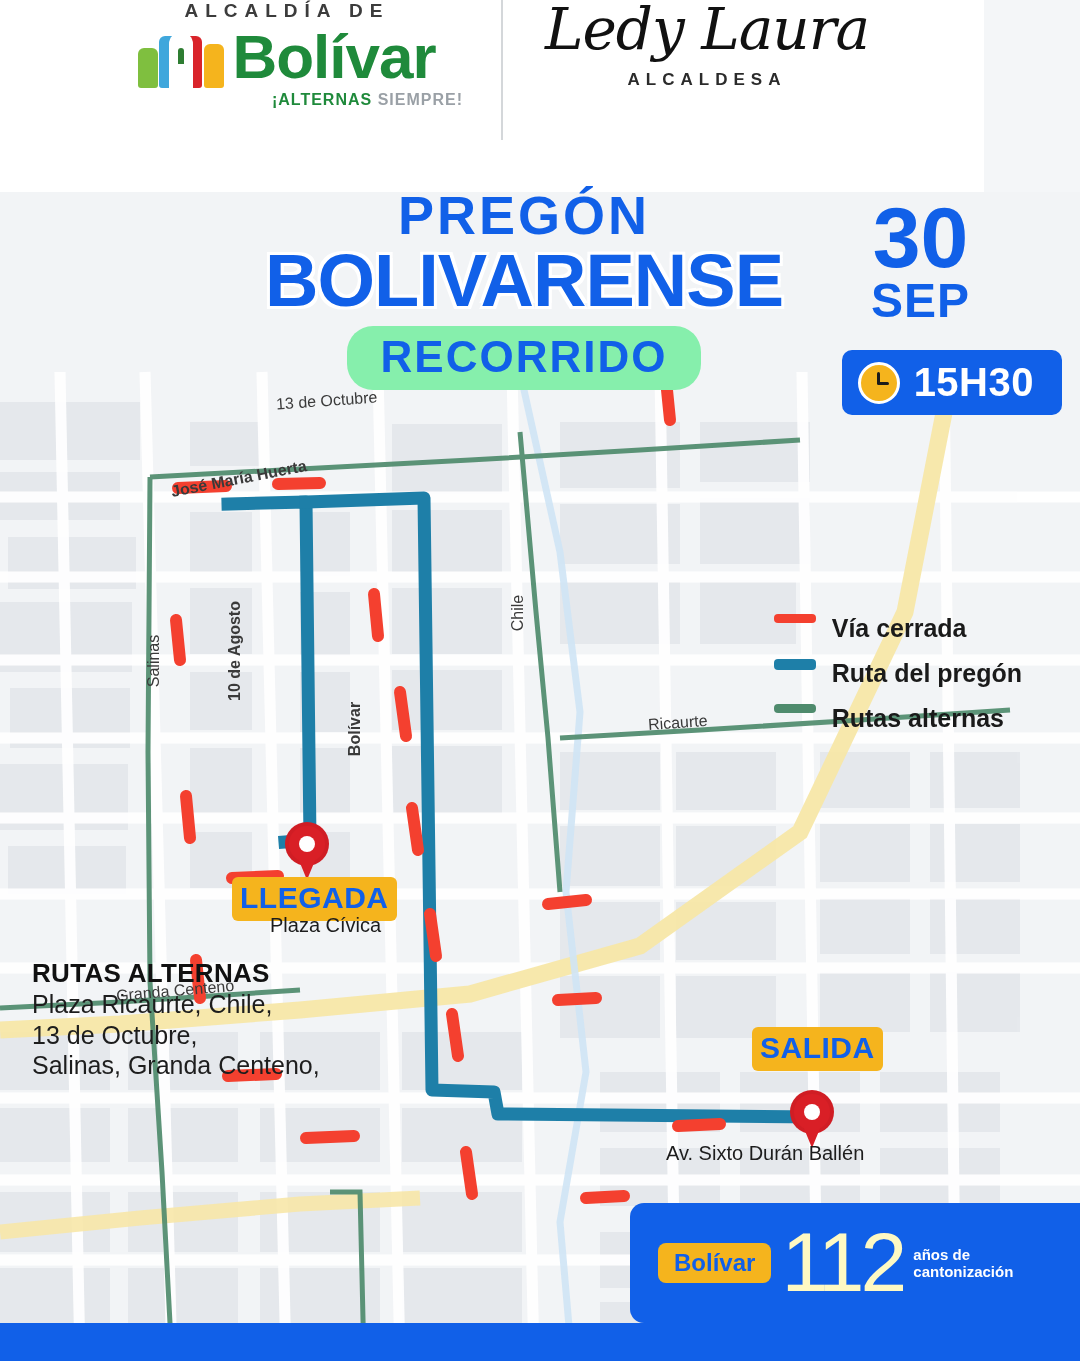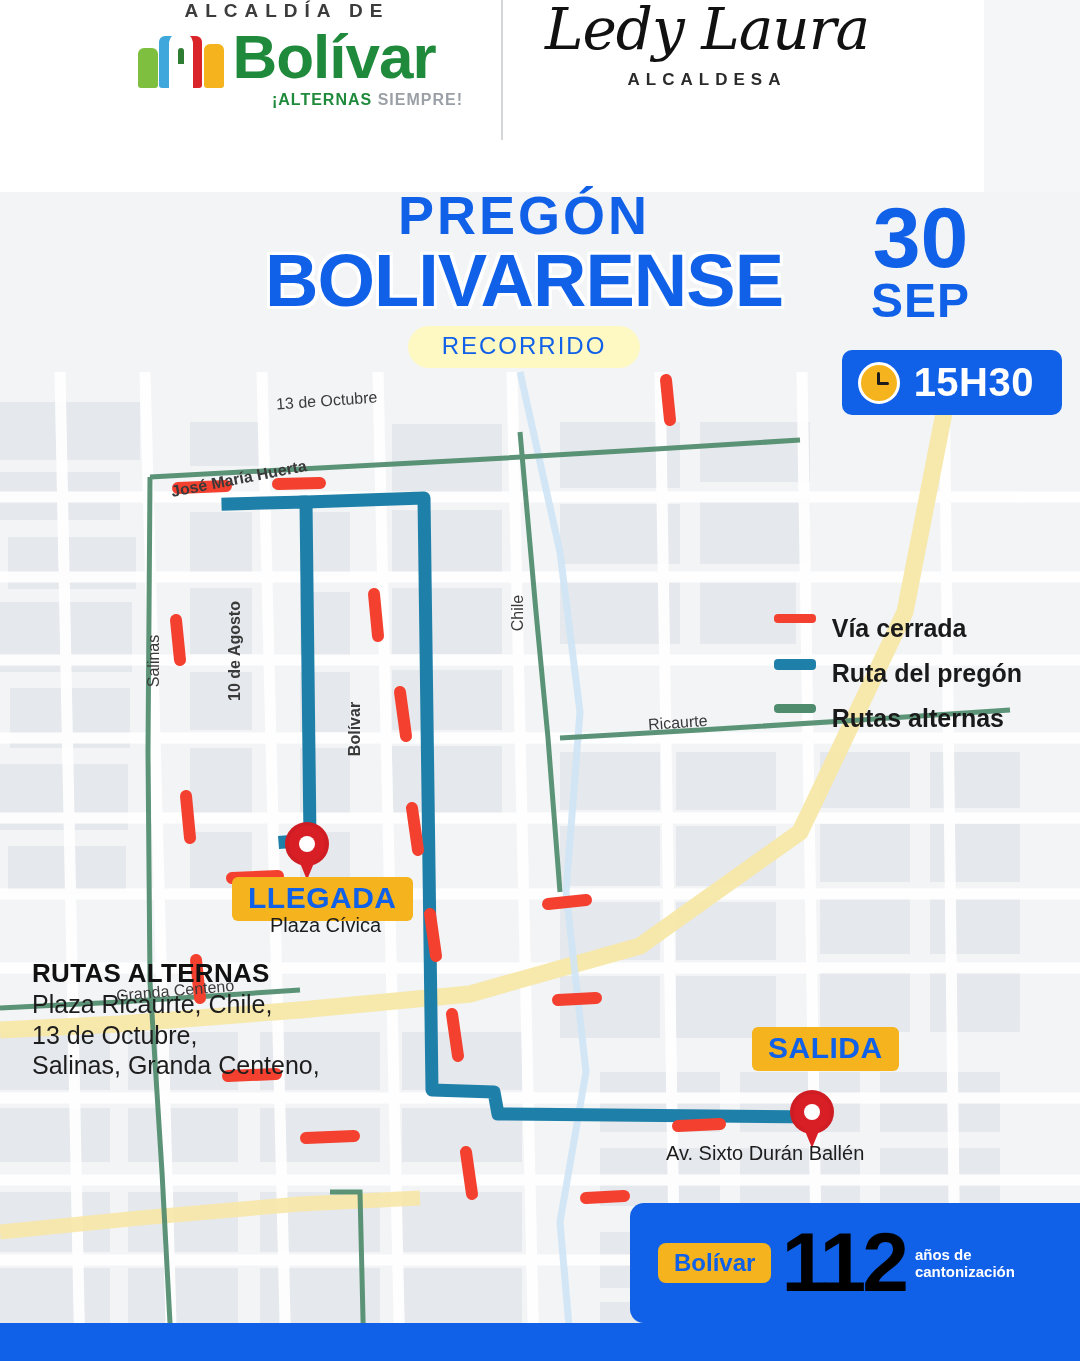--- a/index.html
+++ b/index.html
@@ -81,21 +81,21 @@
     font-size: 54px; font-weight: 700; color: #1160e8; letter-spacing: 3px;
     line-height: 1;
   }
   .t-bolivarense {
     font-size: 74px; font-weight: 800; color: #1160e8; letter-spacing: -1px;
     line-height: 1; margin-top: 2px;
     text-shadow: 3px 3px 0 #ffffff, -3px 3px 0 #ffffff, 3px -3px 0 #ffffff, -3px -3px 0 #ffffff;
   }
   .t-recorrido {
     display: inline-block; margin-top: 8px;
-    background: #fef9c3; color: #1160e8; font-size: 24px; font-weight: 400;
+    background: #86efac; color: #1160e8; font-size: 44px; font-weight: 700;
     letter-spacing: 2px; padding: 6px 34px 8px; border-radius: 26px;
   }
 
   
   .map {
     position: absolute; top: 192px; left: 0; width: 1080px; height: 1169px;
     background: #f2f4f6;
     overflow: hidden;
   }
   .map svg { position: absolute; top: 0; left: 0; }
@@ -158,21 +158,21 @@
     width: 16px; height: 16px; background: #ffffff; border-radius: 50%;
   }
   .pin .tip {
     position: absolute; top: 36px; left: 13px;
     width: 0; height: 0;
     border-left: 9px solid transparent; border-right: 9px solid transparent;
     border-top: 22px solid #d91f26;
   }
   .tag-yellow {
     position: absolute; background: #f5b41d; color: #1160e8;
-    font-size: 30px; font-weight: 800; padding: 4px 16px 6px;
+    font-size: 30px; font-weight: 800; padding: 4px 8px 6px;
     border-radius: 6px; z-index: 8; letter-spacing: 0.5px;
   }
   .tag-sub {
     position: absolute; font-size: 20px; color: #1d1d1d; font-weight: 500; z-index: 8; margin-left: 12px;
   }
 
   
   .alt-block {
     position: absolute; left: 32px; top: 958px; z-index: 7;
   }
@@ -183,21 +183,21 @@
   .footer-card {
     position: absolute; right: 0; bottom: 38px; width: 450px; height: 120px;
     background: #1160e8; border-radius: 14px 0 0 14px; z-index: 9;
     display: flex; align-items: center; padding-left: 28px; gap: 10px;
   }
   .f-bolivar {
     background: #f5b41d; color: #1160e8; font-size: 24px; font-weight: 800;
     padding: 6px 16px; border-radius: 8px;
   }
   .f-112 {
-    position: relative; font-size: 84px; font-weight: 700; color: #000000;
+    position: relative; font-size: 84px; font-weight: 400; color: #fef9c3;
     line-height: 0.9; letter-spacing: -4px;
   }
   .f-years {
     color: #ffffff; font-size: 15px; font-weight: 700; line-height: 1.15;
   }
   .bottom-bar {
     position: absolute; bottom: 0; left: 0; width: 1080px; height: 38px;
     background: #1160e8; z-index: 9;
   }
 </style>

